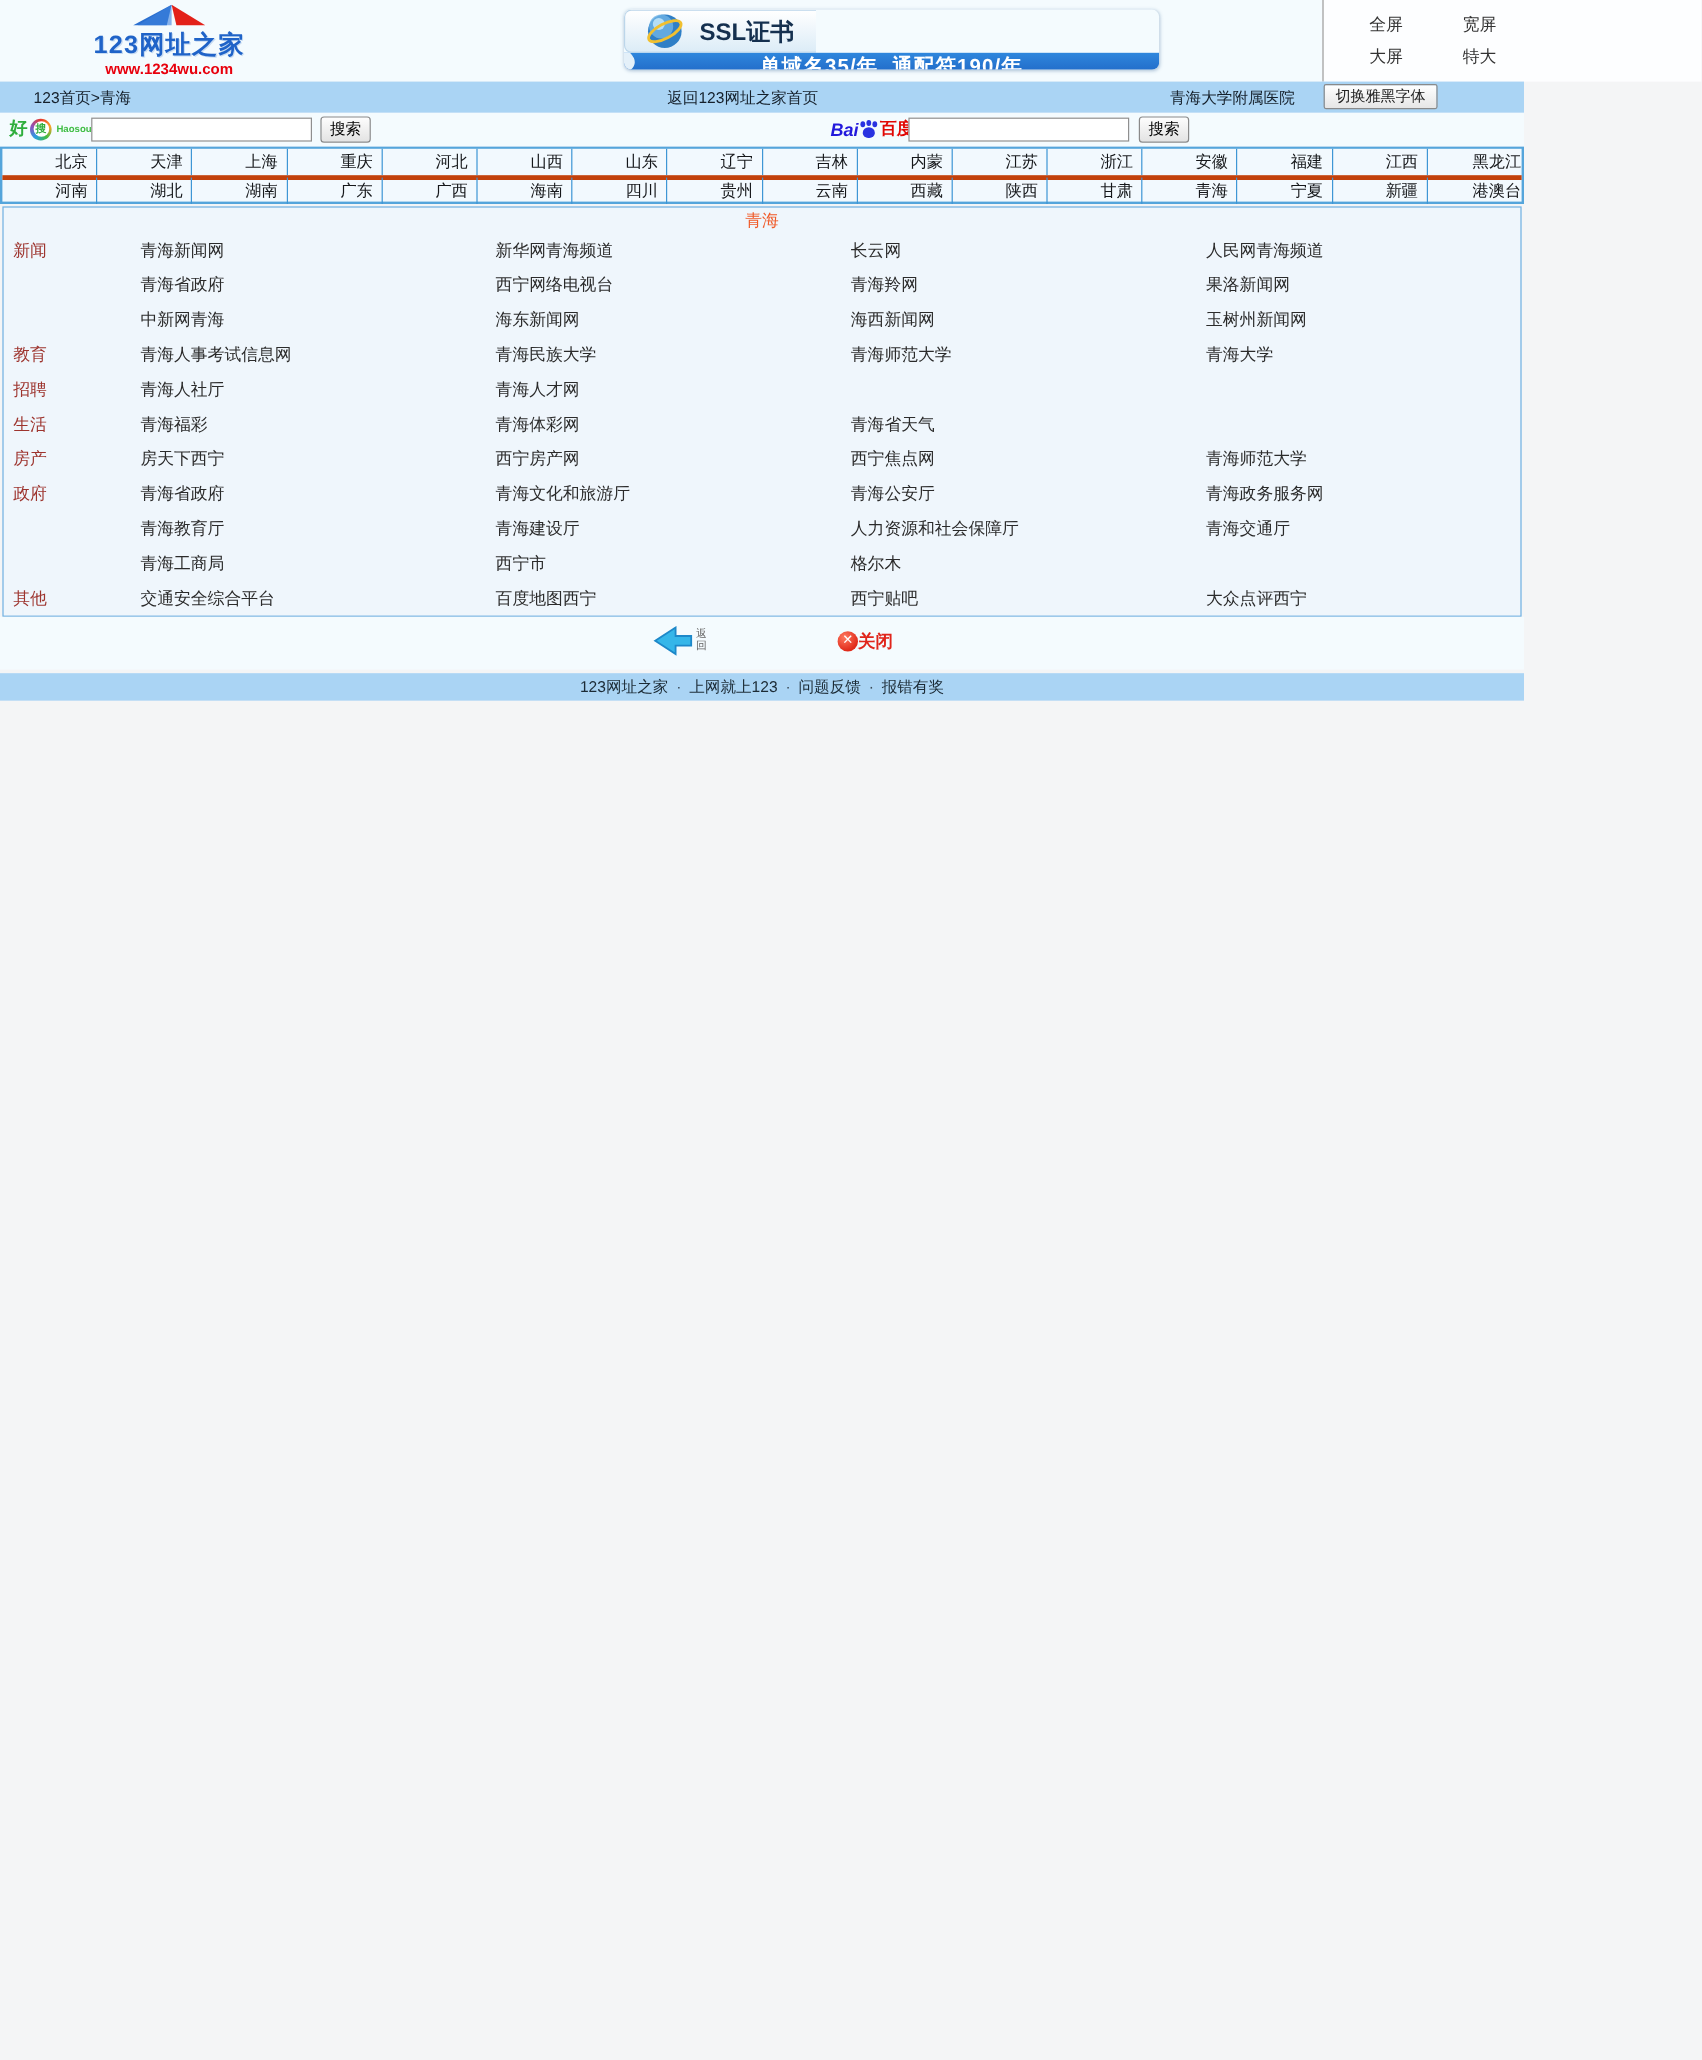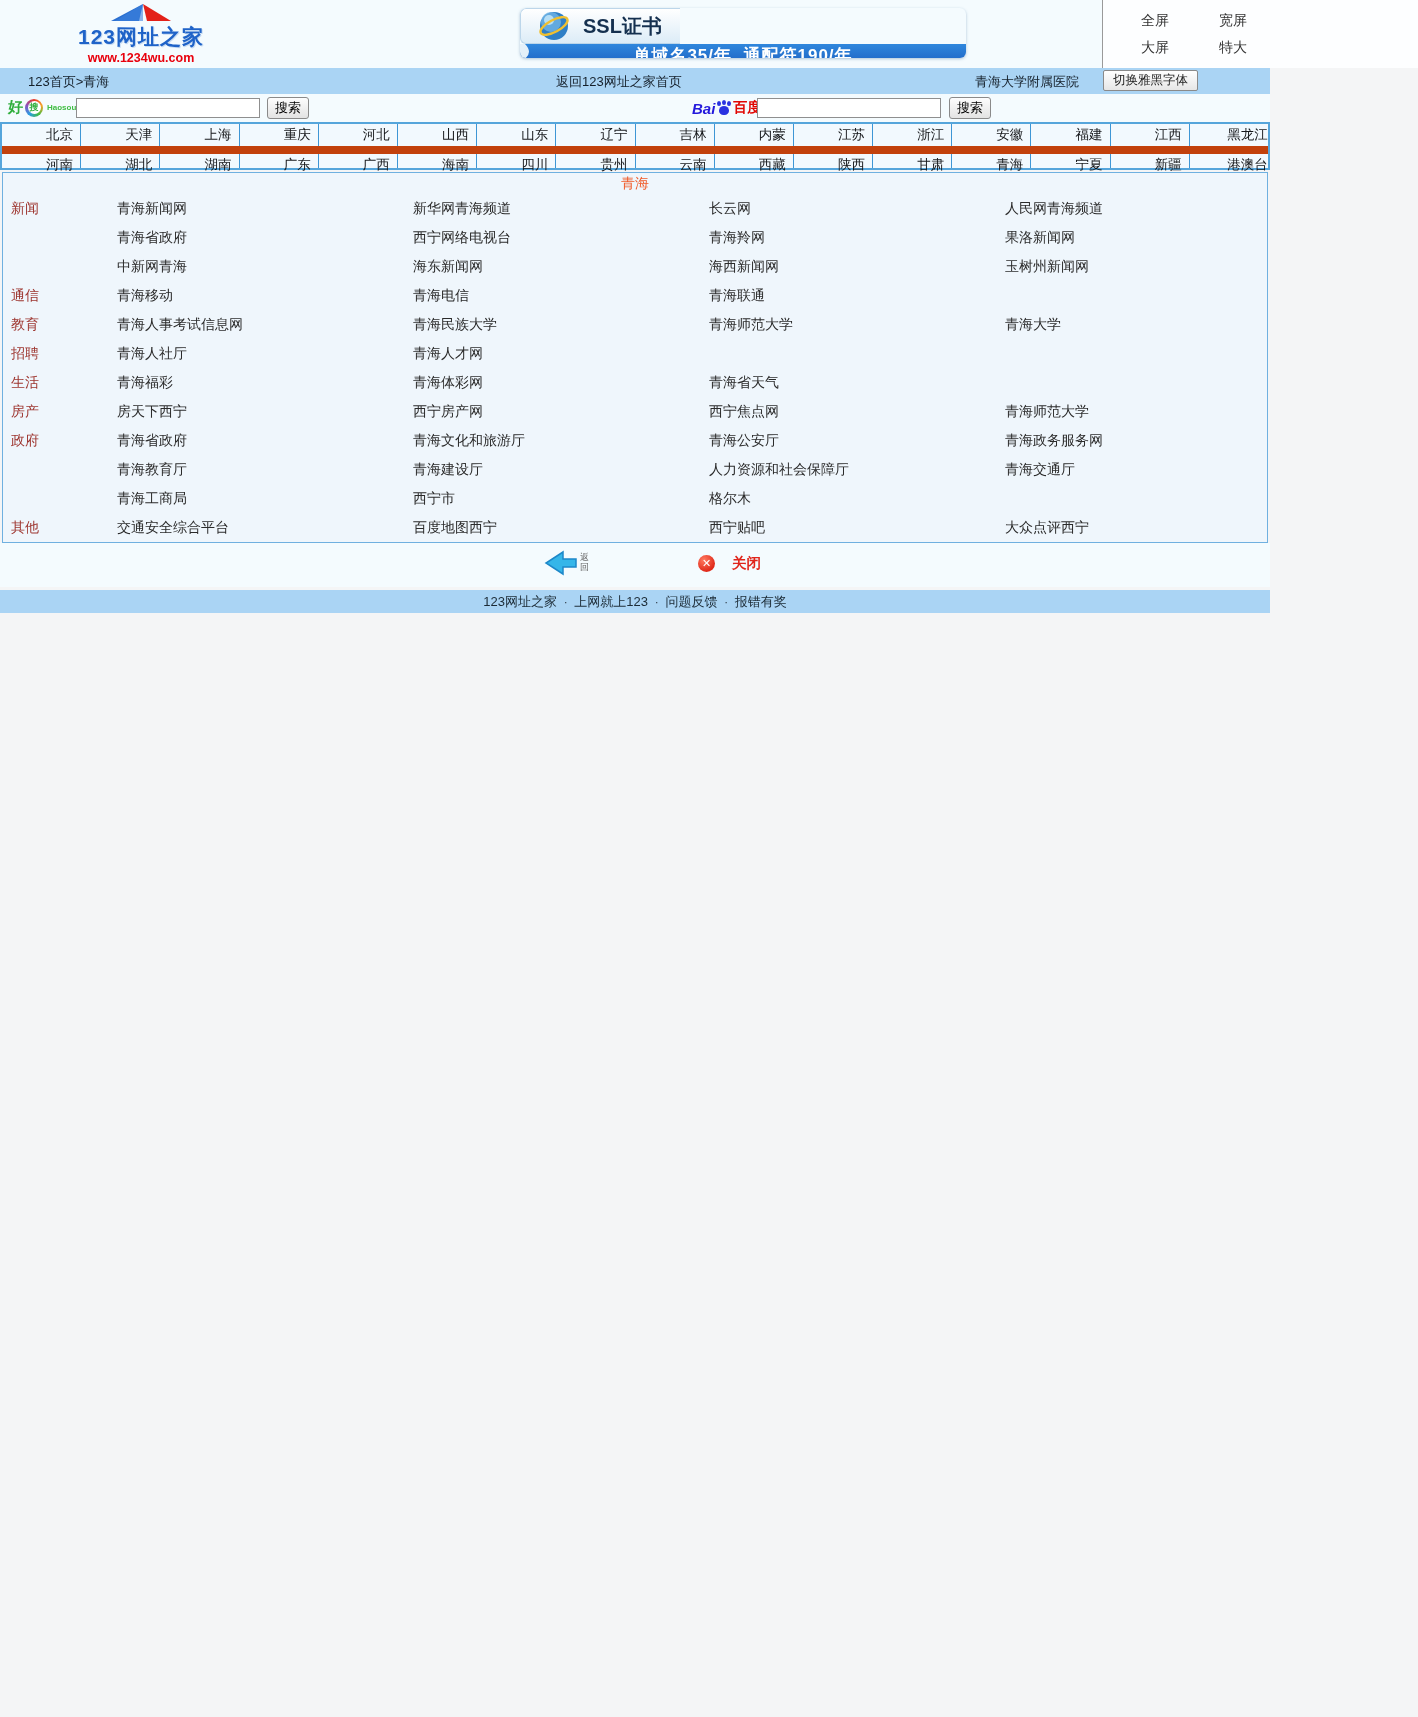--- a/index.html
+++ b/index.html
@@ -69,42 +69,42 @@
   .search-input.baidu { left:757px; width:184px; }
   .search-btn { position:absolute; top:3px; height:22px; width:42px; font-size:13px;
     background:linear-gradient(#fdfdfd,#e3e3e3); border:1px solid #8a8a8a; border-radius:3px; cursor:pointer;
     font-family:"Liberation Sans","DejaVu Sans",sans-serif; }
   .search-btn.haosou { left:267px; }
   .search-btn.baidu { left:949px; }
 
   
   .prov-table { border:2px solid #55a5db; background:#f2f9fe; flex:none; }
   .prov-row { display:flex; height:22px; }
-  .prov-row + .prov-row { border-top:8px solid #c2410c; }
+  .prov-row + .prov-row { border-top:4px solid #c2410c;align-items:center; }
   .prov-cell { flex:1 1 0; text-align:center; line-height:22px; font-size:13.5px; color:#15171a;
     border-right:1px solid #3e96d5; cursor:pointer; white-space:nowrap;padding-left:37px; }
   .prov-cell:last-child { border-right:none; }
 
   
   .content-box { margin:2px 2px 0 2px; border:1px solid #6fb0e0; background:#eff6fc; flex:none; }
   .content-title { height:21px; line-height:21px; text-align:center; font-size:14px; color:#f05a28; }
   .link-row { display:flex; height:29px; align-items:center; }
   .cat-label { width:106px; padding-left:8px; font-size:14px; color:#9d342e; flex:none; }
   .link-cell { width:296px; flex:none; padding-left:8px; overflow:hidden; white-space:nowrap; }
   .link-cell:last-child { width:auto; flex:1; }
   .site-link { font-size:14px; color:#2b2b2b; cursor:pointer; }
 
   
   .actionbar { position:relative; height:44px; background:#f4fbfe; flex:none; }
   .back-wrap { position:absolute; left:543px; top:7px; display:flex; cursor:pointer; }
   .back-tiny { font-size:9px; color:#666; line-height:10px; margin-left:1px; margin-top:2px; }
   .close-wrap { position:absolute; left:698px; top:11px; display:flex; align-items:center; cursor:pointer; }
   .close-ball { width:17px; height:17px; border-radius:50%; background:radial-gradient(circle at 35% 30%,#ff7a60,#e02a1a 70%);
     color:#fff; font-size:11px; font-weight:bold; text-align:center; line-height:17px; }
-  .close-text { font-size:14.5px; font-weight:bold; color:#e0251b; margin-left:17px; }
+  .close-text { font-size:14.5px; font-weight:bold; color:#e0251b; margin-left:0; }
 
   
   .footer { margin-top:3px; height:23px; line-height:23px; background:#aad4f4; text-align:center;
     font-size:13px; color:#1c2b36; flex:none; }
   .foot-link { cursor:pointer; }
   .foot-sep { color:#3a4a57; }
   .filler { flex:1; background:#f4f5f6; }
 </style>
 </head>
 <body>
@@ -237,27 +237,20 @@
           <div class="link-cell"><span class="site-link">果洛新闻网</span></div>
         </div>
         <div class="link-row">
           <div class="cat-label"></div>
           <div class="link-cell"><span class="site-link">中新网青海</span></div>
           <div class="link-cell"><span class="site-link">海东新闻网</span></div>
           <div class="link-cell"><span class="site-link">海西新闻网</span></div>
           <div class="link-cell"><span class="site-link">玉树州新闻网</span></div>
         </div>
         <div class="link-row">
-          <div class="cat-label">通信</div>
-          <div class="link-cell"><span class="site-link">青海移动</span></div>
-          <div class="link-cell"><span class="site-link">青海电信</span></div>
-          <div class="link-cell"><span class="site-link">青海联通</span></div>
-          <div class="link-cell"></div>
-        </div>
-        <div class="link-row">
           <div class="cat-label">教育</div>
           <div class="link-cell"><span class="site-link">青海人事考试信息网</span></div>
           <div class="link-cell"><span class="site-link">青海民族大学</span></div>
           <div class="link-cell"><span class="site-link">青海师范大学</span></div>
           <div class="link-cell"><span class="site-link">青海大学</span></div>
         </div>
         <div class="link-row">
           <div class="cat-label">招聘</div>
           <div class="link-cell"><span class="site-link">青海人社厅</span></div>
           <div class="link-cell"><span class="site-link">青海人才网</span></div>

